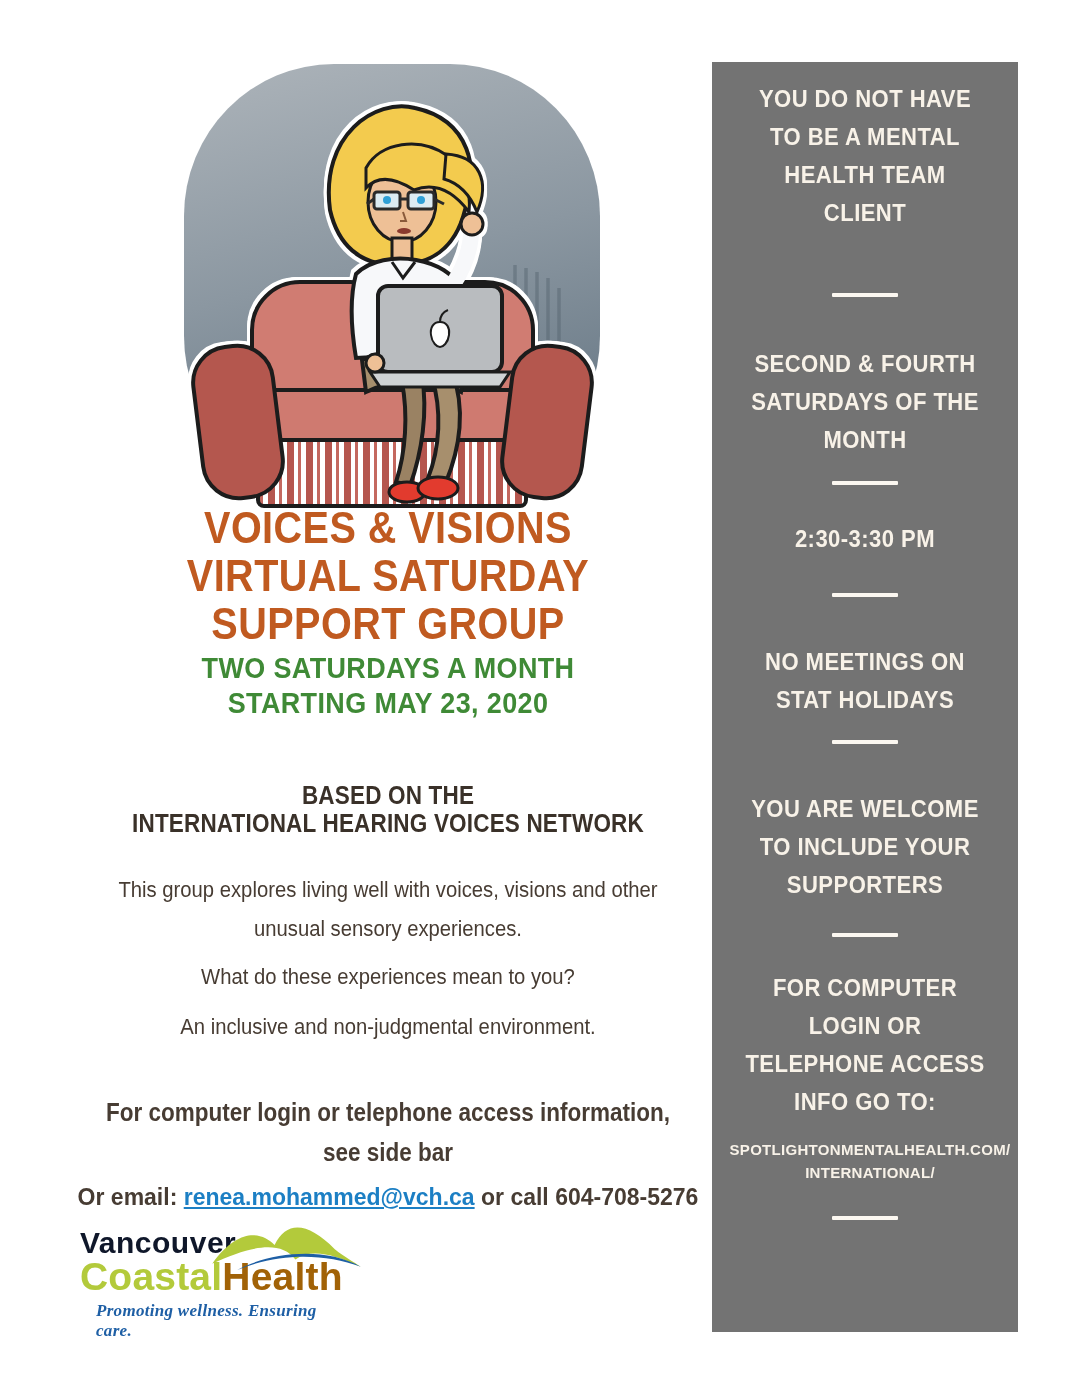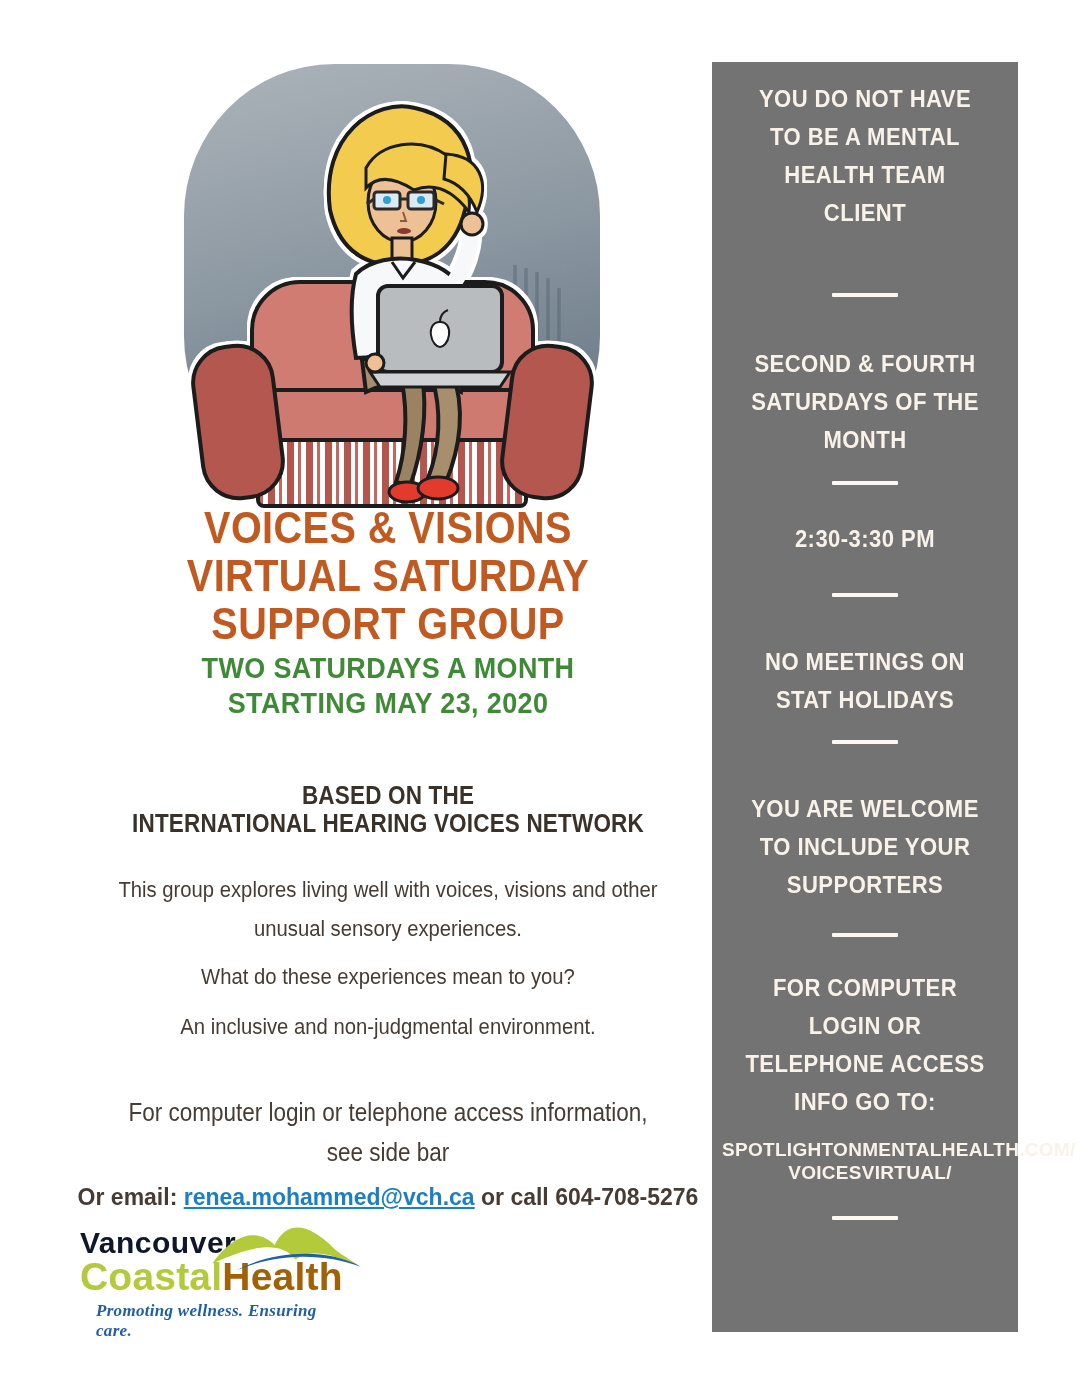--- a/index.html
+++ b/index.html
@@ -18,39 +18,39 @@
   .illu{position:absolute;left:170px;top:60px;width:445px;height:448px;}
   .sticker{filter:drop-shadow(3px 0 0 #fff) drop-shadow(-3px 0 0 #fff)
            drop-shadow(0 3px 0 #fff) drop-shadow(0 -3px 0 #fff);}
 
   .block-title{top:504px;color:#c05a20;font-weight:bold;font-size:45px;line-height:48px;letter-spacing:.5px;}
   .block-sub{top:651px;color:#3f8a36;font-weight:bold;font-size:29px;line-height:35px;letter-spacing:.4px;}
   .block-based{top:781px;color:#3a3129;font-weight:bold;font-size:25px;line-height:28px;letter-spacing:.2px;}
   .block-p1{top:870px;color:#473c33;font-size:22.5px;line-height:39px;}
   .block-p2{top:962px;color:#473c33;font-size:22.5px;line-height:30px;}
   .block-p3{top:1012px;color:#473c33;font-size:22.5px;line-height:30px;}
-  .block-info{top:1092px;color:#473c33;font-weight:normal;font-size:25px;line-height:40px;}
+  .block-info{top:1092px;color:#473c33;font-weight:bold;font-size:25px;line-height:40px;}
   .block-contact{top:1182px;color:#473c33;font-weight:bold;font-size:23px;line-height:30px;white-space:nowrap;}
   .email{color:#1c7fc4;text-decoration:underline;cursor:pointer;}
 
   
   .logo{position:absolute;left:80px;top:1226px;width:290px;height:116px;text-align:left;}
   .logo-top{font-size:30px;font-weight:bold;color:#0f172a;line-height:34px;letter-spacing:.5px;}
   .logo-mid{font-size:39px;font-weight:bold;line-height:40px;margin-top:-3px;letter-spacing:.2px;}
   .logo-green{color:#b3ca3b;}
   .logo-blue{color:#a16207;}
   .logo-tag{font-family:"Liberation Serif",serif;font-style:italic;font-weight:bold;
             color:#1e5fa5;font-size:17px;margin:4px 14px 0 16px;letter-spacing:.3px;}
   .logo-mountain{position:absolute;left:128px;top:-8px;width:156px;height:54px;}
 
   
   .sidebar{position:absolute;left:712px;top:62px;width:306px;height:1270px;
            background:#737373;color:#f8f2e8;font-weight:bold;text-align:center;}
   .sb-item{position:absolute;left:0;right:0;font-size:24.5px;line-height:38px;letter-spacing:.5px;}
-  .sb-small{font-size:19px;line-height:23px;letter-spacing:.3px;padding-left:10px;}
+  .sb-small{font-size:15px;line-height:23px;letter-spacing:.3px;padding-left:10px;}
   .sb-div{position:absolute;left:calc(50% - 33px);width:66px;height:4px;background:#fcf8f1;border-radius:1px;}
 </style>
 </head>
 <body>
 
 <main class="main">
 
   <svg class="illu" viewBox="0 0 445 448" aria-hidden="true">
     <defs>
       <linearGradient id="bgG" x1="0" y1="0" x2="0.25" y2="1">
@@ -205,16 +205,16 @@
 
   <div class="sb-item" style="top:907px">
     <div class="line sx90">FOR COMPUTER</div>
     <div class="line sx90">LOGIN OR</div>
     <div class="line sx90">TELEPHONE ACCESS</div>
     <div class="line sx90">INFO GO TO:</div>
   </div>
 
   <div class="sb-item sb-small" style="top:1076px">
     <div class="line">SPOTLIGHTONMENTALHEALTH.COM/</div>
-    <div class="line">VOICESVIRTUAL/</div>
+    <div class="line">INTERNATIONAL/</div>
   </div>
   <div class="sb-div" style="top:1154px"></div>
 </aside>
 
 </body></html>

